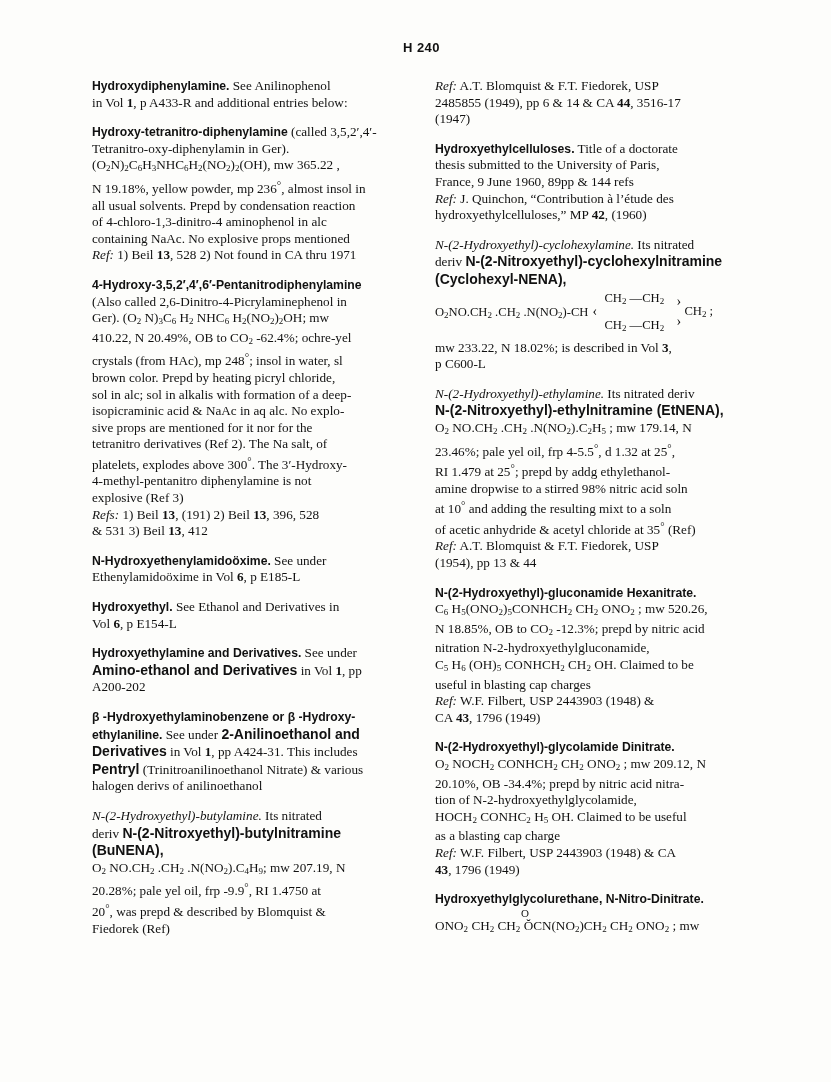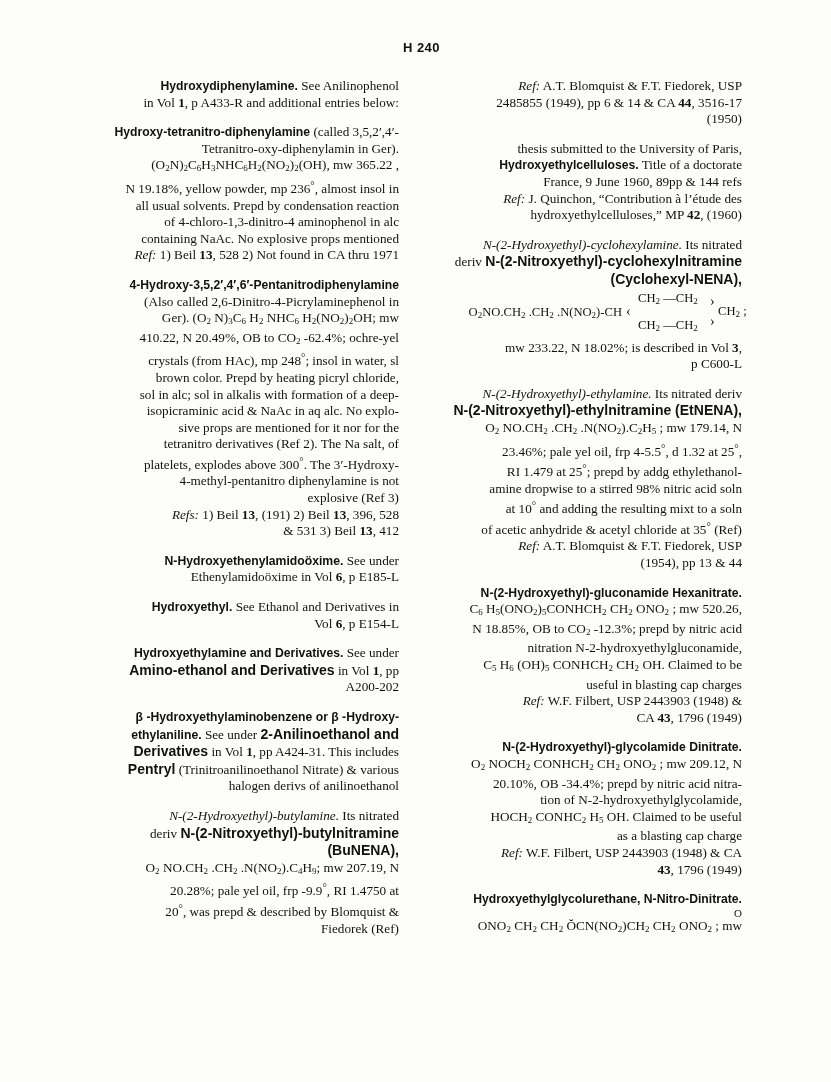--- a/index.html
+++ b/index.html
@@ -39,21 +39,21 @@
     top: 78px;
     left: 92px;
     width: 650px;
     display: flex;
     gap: 36px;
   }
   .col {
     width: 307px;
     font-size: 13.2px;
     line-height: 16.6px;
-    text-align: right;
+    text-align: left;
   }
   .entry {
     margin-bottom: 13px;
   }
   .entry p {
     margin: 0;
   }
   .hdr {
     font-family: "Liberation Sans", sans-serif;
     font-weight: bold;
@@ -162,25 +162,25 @@
           <p>O<sub>2</sub> NO.CH<sub>2</sub> .CH<sub>2</sub> .N(NO<sub>2</sub>).C<sub>4</sub>H<sub>9</sub>; mw 207.19, N</p>
           <p>20.28%; pale yel oil, frp -9.9<span class="deg">°</span>,  RI 1.4750 at</p>
           <p>20<span class="deg">°</span>, was prepd &amp; described by Blomquist &amp;</p>
           <p>Fiedorek (Ref)</p>
         </div>
       </div>
     <div class="col" id="col-right">
         <div class="entry">
           <p><span class="ital">Ref:</span> A.T. Blomquist &amp; F.T. Fiedorek, USP</p>
           <p>2485855 (1949), pp 6 &amp; 14 &amp; CA <b>44</b>, 3516-17</p>
-          <p>(1950)</p>
-        </div>
-        <div class="entry">
+          <p>(1947)</p>
+        </div>
+        <div class="entry">
+          <p><span class="hdr">Hydroxyethylcelluloses.</span>  Title of a doctorate</p>
           <p>thesis submitted to the University of Paris,</p>
-          <p><span class="hdr">Hydroxyethylcelluloses.</span>  Title of a doctorate</p>
           <p>France, 9 June 1960, 89pp &amp; 144 refs</p>
           <p><span class="ital">Ref:</span> J. Quinchon, “Contribution à l’étude des</p>
           <p>hydroxyethylcelluloses,” MP <b>42</b>, (1960)</p>
         </div>
         <div class="entry">
           <p><span class="ital">N-(2-Hydroxyethyl)-cyclohexylamine.</span>  Its nitrated</p>
           <p>deriv <span class="bold">N-(2-Nitroxyethyl)-cyclohexylnitramine</span></p>
           <p><span class="bold">(Cyclohexyl-NENA),</span></p>
           <div class="struct"><span>O<sub>2</sub>NO.CH<sub>2</sub> .CH<sub>2</sub> .N(NO<sub>2</sub>)-CH</span><span class="ring"><span class="l1">‹</span><span class="r1">CH<sub>2</sub> —CH<sub>2</sub></span><span class="r2">CH<sub>2</sub> —CH<sub>2</sub></span><span class="l2">›</span><span class="l3">›</span><span class="rr">CH<sub>2</sub> ;</span></span></div>
           <p>mw 233.22, N 18.02%; is described in Vol <b>3</b>,</p>

